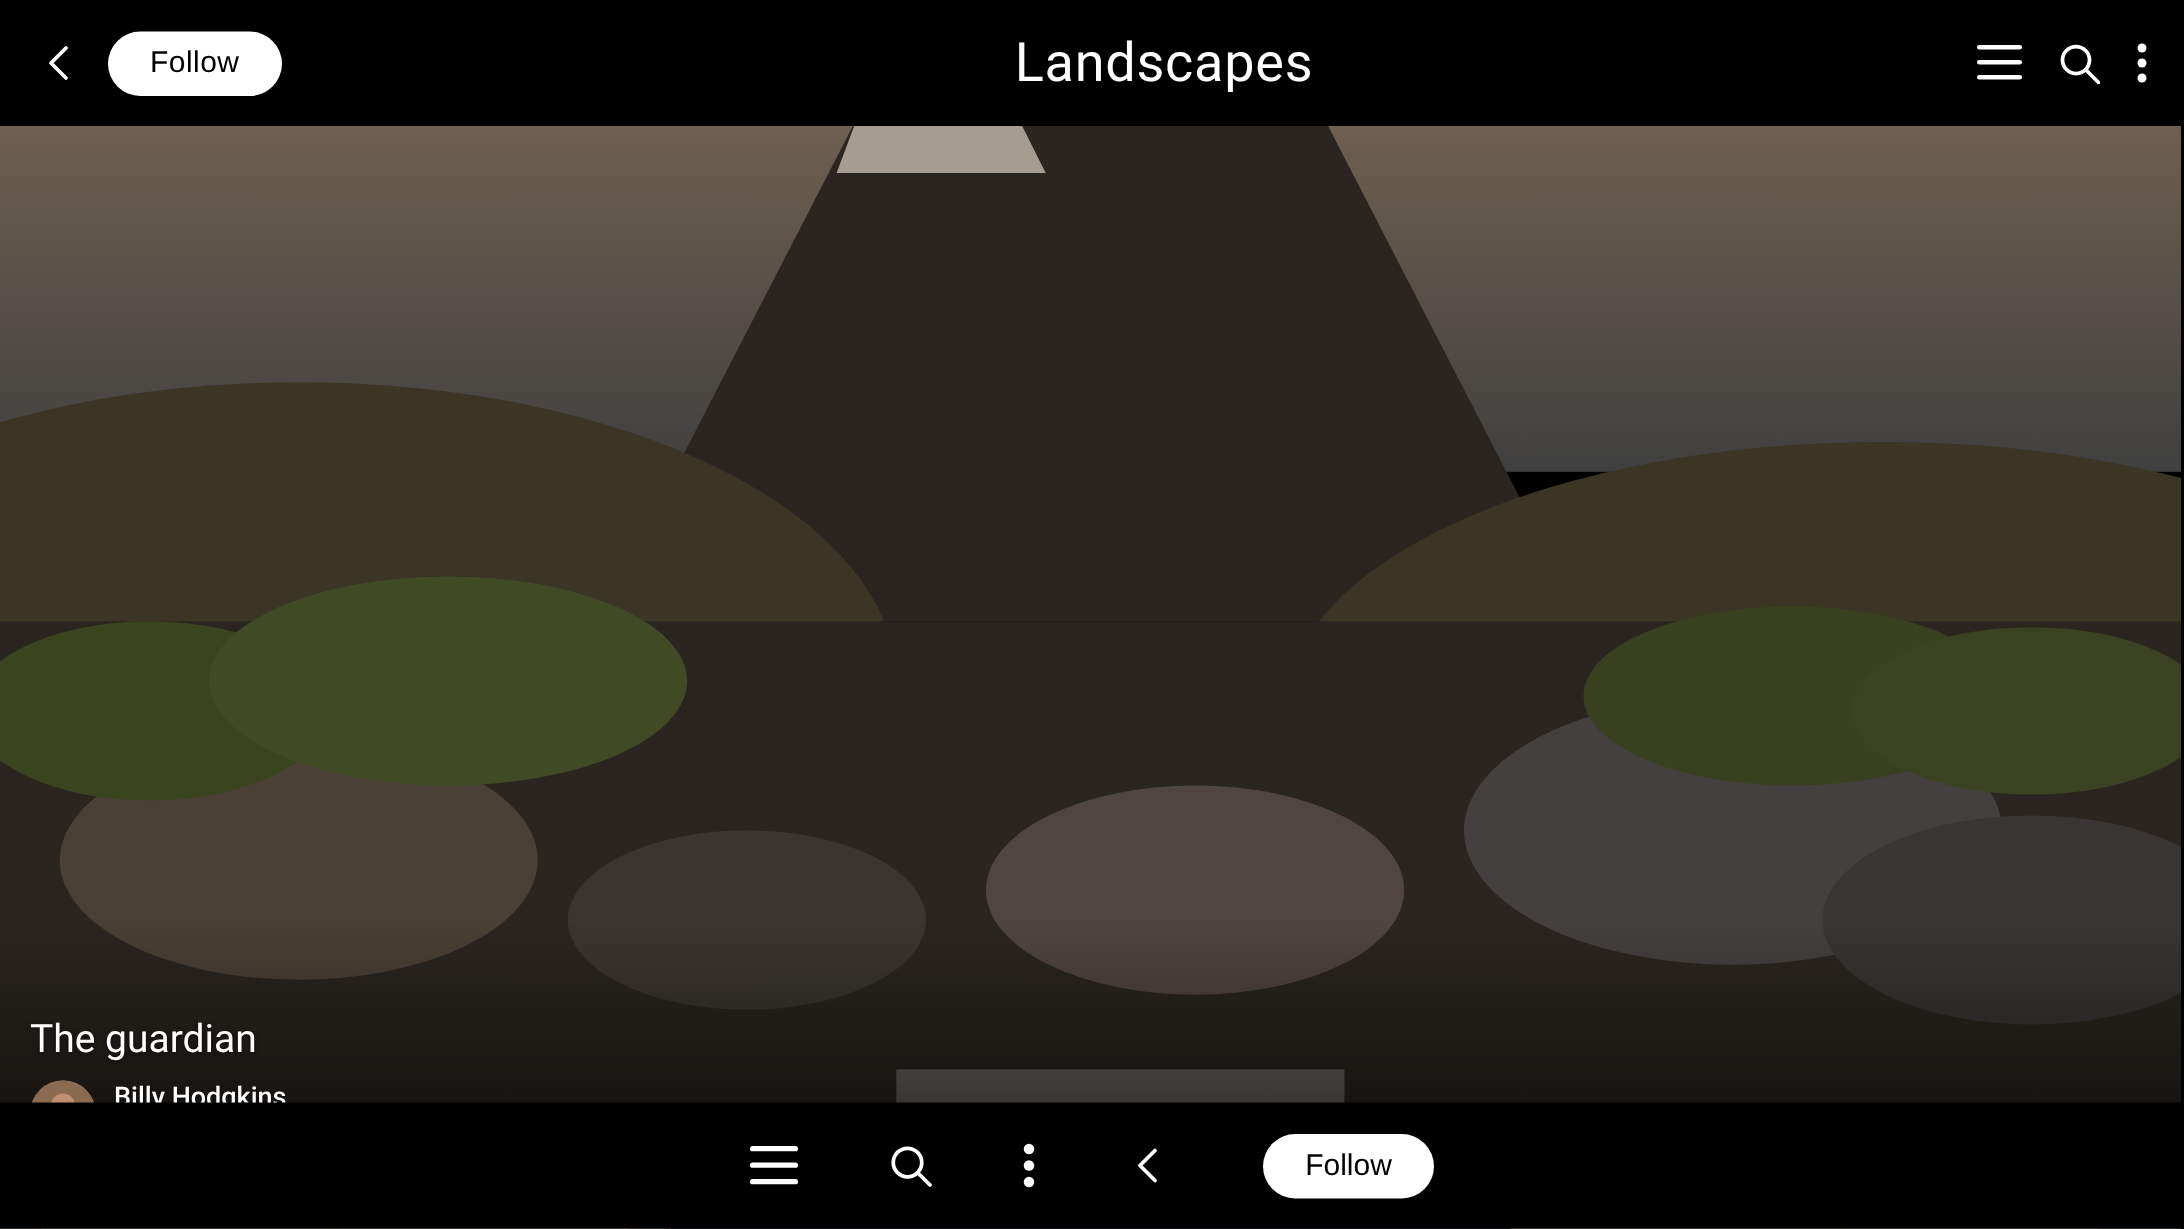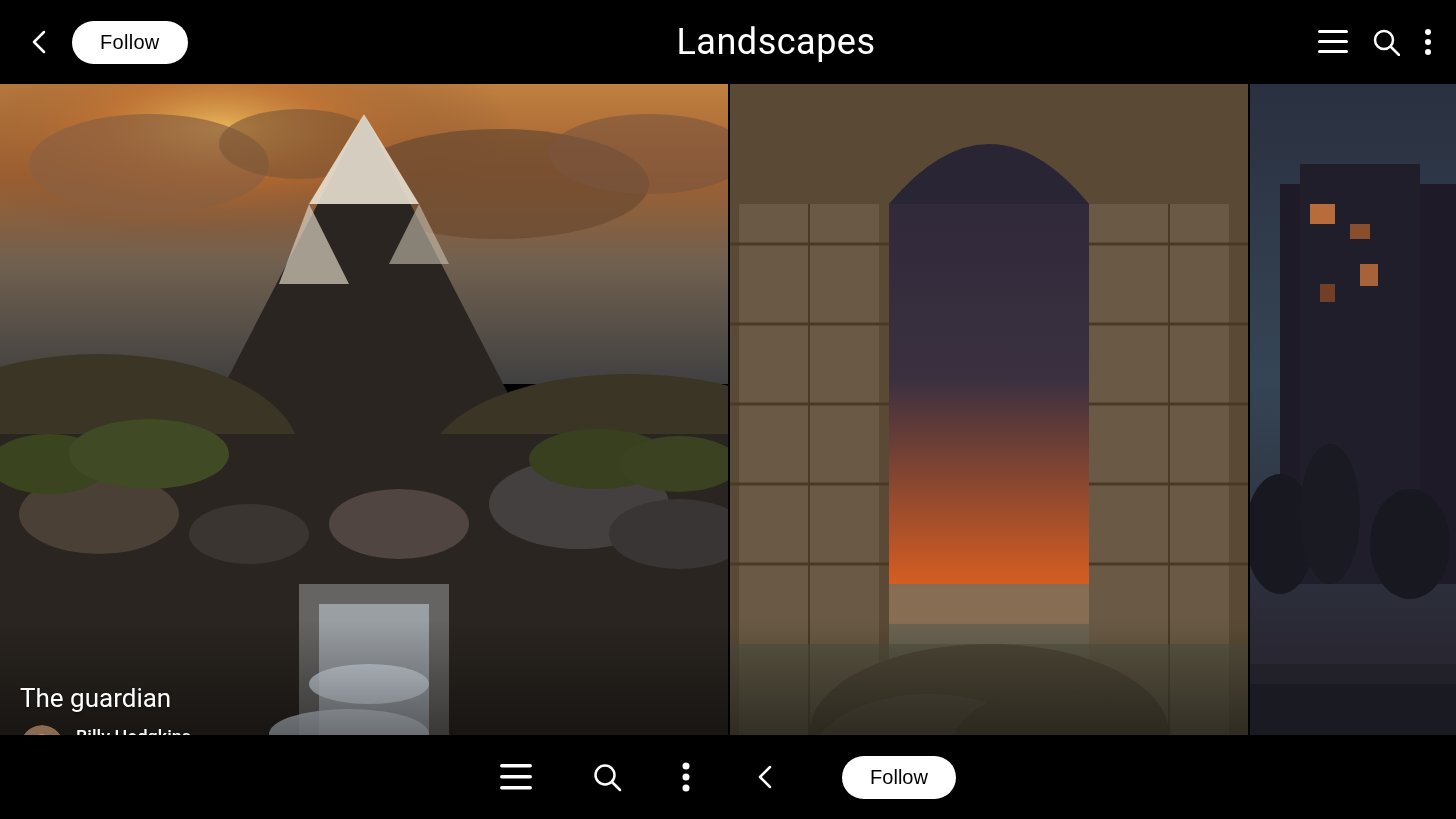--- a/index.html
+++ b/index.html
@@ -81,21 +81,21 @@
     }
 
     
     #content {
       position: absolute;
       top: 84px;
       left: 0;
       right: 0;
       bottom: 0;
       display: flex;
-      flex-direction: row;
+      flex-direction: column;
     }
 
     
     .panel {
       position: relative;
       flex: 1;
       overflow: hidden;
       cursor: pointer;
     }
 

